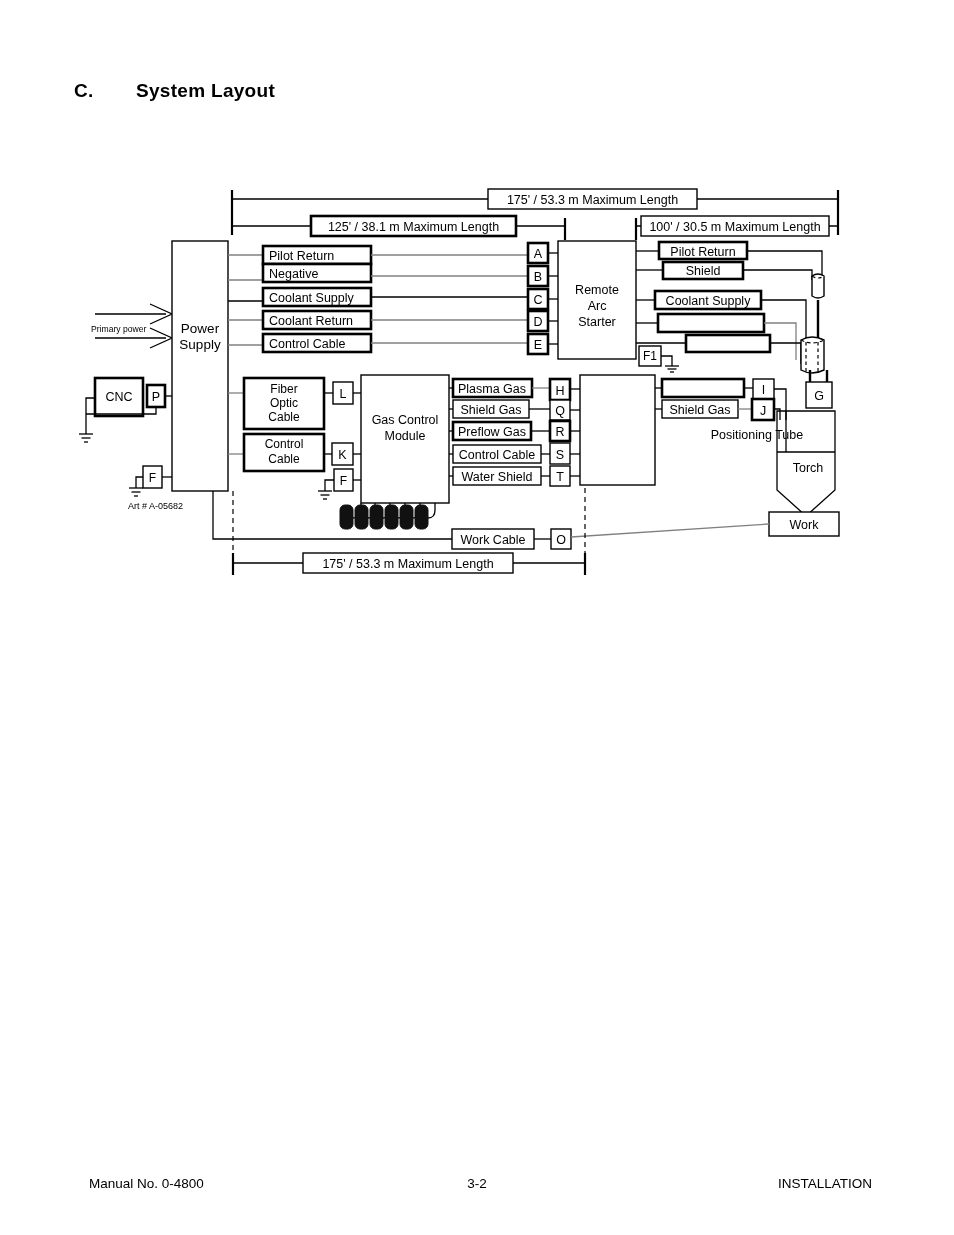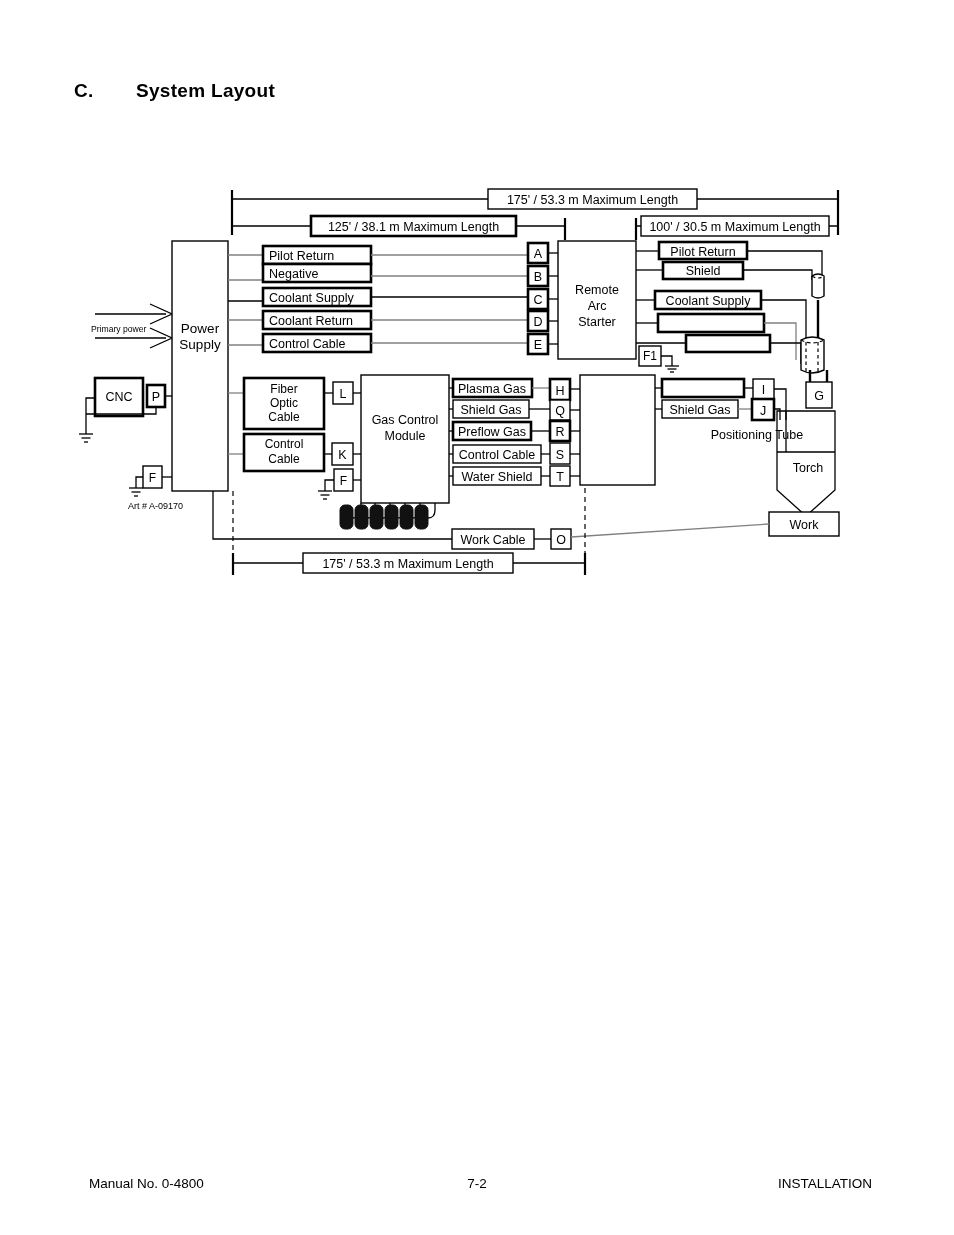--- a/index.html
+++ b/index.html
@@ -83,21 +83,21 @@
 </style>
 </head>
 <body>
 
 <div id="page">
 
   <div id="section-heading">
     <span class="lbl letter">C.</span><span class="lbl">System Layout</span>
   </div>
 
-  <div class="art-num">Art # A-09170</div>
+  <div class="art-num">Art # A-05682</div>
 
   <div id="diagram">
   <svg width="954" height="1235" viewBox="0 0 954 1235" xmlns="http://www.w3.org/2000/svg">
     <defs>
       <style>
         .bx  { fill:#ffffff; stroke:#000000; stroke-width:1.4; }
         .bxh { fill:#ffffff; stroke:#000000; stroke-width:2.6; }
         .wire     { stroke:#000000; stroke-width:1.3; fill:none; }
         .wireg    { stroke:#808080; stroke-width:1.3; fill:none; }
         .thickw   { stroke:#000000; stroke-width:2.4; fill:none; }
@@ -465,17 +465,17 @@
       <line class="dimline" x1="513" y1="515" x2="585" y2="515"></line>
       <rect class="bx" x="303" y="505" width="210" height="20"></rect>
       <text class="txt t13" x="408" y="519.5" text-anchor="middle">175' /  53.3 m Maximum Length</text>
     </g>
 
   </svg>
   </div>
 
   <div id="footer">
     <span class="f-left">Manual No. 0-4800</span>
-    <span class="f-center">7-2</span>
+    <span class="f-center">3-2</span>
     <span class="f-right">INSTALLATION</span>
   </div>
 
 </div>
 
 </body></html>

